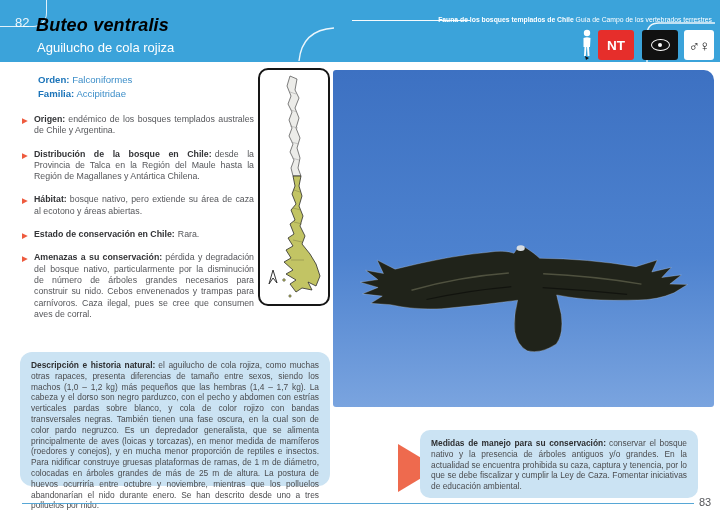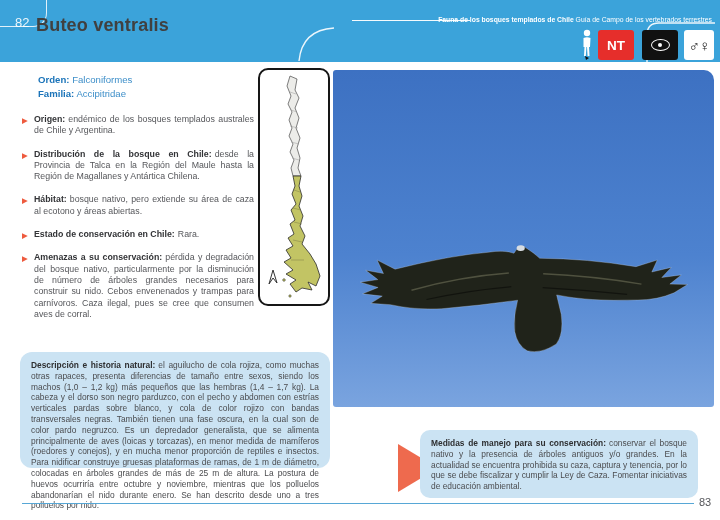--- a/index.html
+++ b/index.html
@@ -3,21 +3,21 @@
 <meta charset="utf-8">
 <style>
   html,body{margin:0;padding:0;background:#ffffff;width:720px;height:520px;overflow:hidden;
     font-family:"Liberation Sans","DejaVu Sans",sans-serif;-webkit-font-smoothing:antialiased;}
   .abs{position:absolute;}
   
   .band{left:0;top:0;width:720px;height:62px;background:#3BA3DA;}
   .tab82{left:0;top:0;width:46px;height:26px;border-right:1.2px solid rgba(255,255,255,.85);
     border-bottom:1.2px solid rgba(255,255,255,.85);border-bottom-right-radius:14px;}
   .pgnum-l{left:15px;top:7px;color:rgba(255,255,255,.9);font-size:13px;margin-top:8px;}
-  .species{left:36px;top:15px;color:#404040;font-size:18px;font-weight:bold;letter-spacing:.2px;}
+  .species{left:36px;top:15px;color:#000000;font-size:18px;font-weight:bold;font-style:italic;letter-spacing:.2px;}
   .common{left:37px;top:40px;color:#fff;font-size:13px;}
   .bookline{left:350px;top:16px;width:362px;text-align:right;color:#fff;font-size:6.8px;}
   .bookline b{font-weight:bold;}
   .rule-w{left:352px;top:20px;width:118px;height:1.2px;background:rgba(255,255,255,.95);}
   
   .badge{top:30px;width:36px;height:30px;border-radius:3px;display:flex;align-items:center;justify-content:center;}
   .badge-nt{left:598px;background:#E62E2B;color:#fff;font-weight:bold;font-size:13.5px;}
   .badge-eye{left:642px;background:#111;}
   .eye-o{width:17px;height:10px;border:1.8px solid #fff;border-radius:50%;display:flex;align-items:center;justify-content:center;}
   .eye-p{width:4px;height:4px;border-radius:50%;background:#fff;}
@@ -31,37 +31,38 @@
     color:#55565A;text-align:justify;}
   .sec .bullet{position:absolute;left:0;top:1px;color:#EE5B3F;font-size:7.5px;}
   .sec b{color:#333437;font-weight:bold;margin-right:3px;}
   
   .mapbox{left:258px;top:68px;width:72px;height:238px;background:#fff;border:2.5px solid #161616;border-radius:10px;box-sizing:border-box;}
   
   .photo{left:333px;top:70px;width:381px;height:337px;background:linear-gradient(180deg,#3D71C2 0%,#4d82cf 55%,#7AA4DF 100%);
     border-radius:3px 10px 3px 3px;overflow:hidden;}
   
   .bluebox{background:#CBE3F3;border-radius:12px;box-sizing:border-box;color:#4B4C4F;text-align:justify;}
-  .descbox{left:20px;top:352px;width:310px;height:116px;padding:8px 11px;font-size:8.4px;line-height:10.8px;}
+  .descbox{left:20px;top:352px;width:310px;height:134px;padding:8px 11px;font-size:8.4px;line-height:10.8px;}
   .mgmtbox{left:420px;top:430px;width:278px;height:68px;padding:8px 11px;font-size:8.4px;line-height:10.8px;border-radius:10px;}
   .bluebox b{color:#2E2F31;font-weight:bold;margin-right:3px;}
   .tri{left:398px;top:444px;width:0;height:0;border-top:24px solid transparent;border-bottom:24px solid transparent;
     border-left:40px solid #EE6A4E;}
   
   .footrule{left:22px;top:503px;width:672px;height:1px;background:#57A7D6;}
   .pgnum-r{left:699px;top:496px;color:#55565A;font-size:11px;}
   svg{display:block;}
 </style>
 </head>
 <body>
 
 <div class="abs band">
   <div class="abs tab82"></div>
   <div class="abs pgnum-l">82</div>
   <div class="abs species">Buteo ventralis</div>
+  <div class="abs common">Aguilucho de cola rojiza</div>
   <div class="abs rule-w"></div>
   <div class="abs bookline">
     <b>Fauna de los bosques templados de Chile</b><span> Guía de Campo de los vertebrados terrestres</span>
   </div>
 
   <svg class="abs" style="left:292px;top:25px;" width="42" height="36">
     <path d="M42,3 Q10,5 7,36" stroke="rgba(255,255,255,.9)" stroke-width="1.4" fill="none"></path>
   </svg>
   <svg class="abs" style="left:645px;top:21px;" width="70" height="41">
     <path d="M2,41 L2,14 Q2,2 14,2 L70,2" stroke="rgba(255,255,255,.9)" stroke-width="1.4" fill="none"></path>

